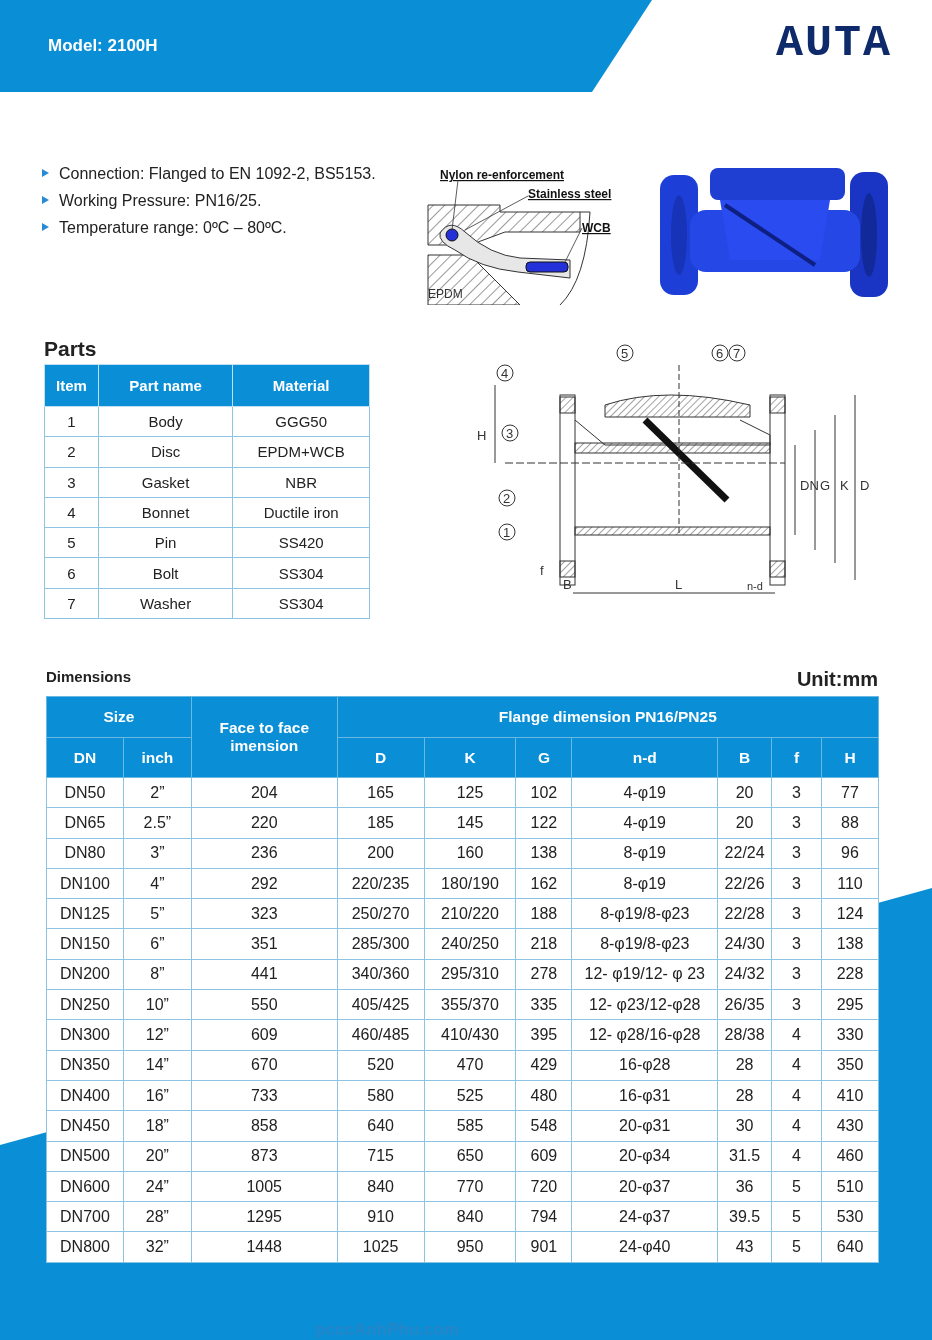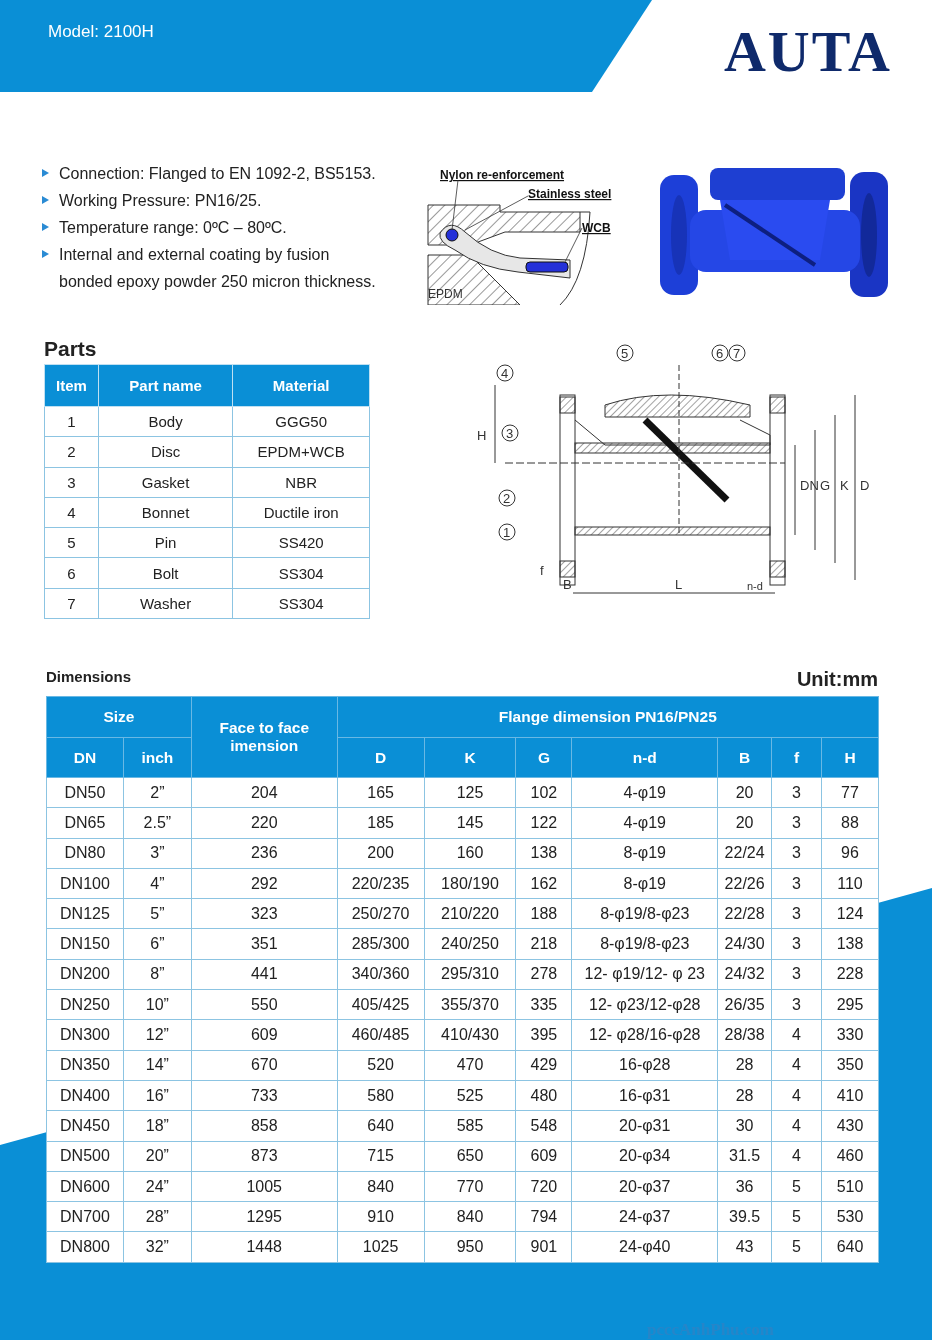--- a/index.html
+++ b/index.html
@@ -5,23 +5,23 @@
   * { box-sizing: border-box; margin: 0; padding: 0; }
   html, body { width: 932px; height: 1340px; background: #ffffff; overflow: hidden; }
   body { position: relative; font-family: "Liberation Sans", "DejaVu Sans", sans-serif; color: #222; }
 
   
   .bg-shape { position: absolute; left: 0; top: 0; width: 932px; height: 1340px; z-index: 0; }
 
   
   .header { position: absolute; left: 48px; top: 16px; z-index: 2; color: #ffffff; }
   .header .title { font-size: 22px; letter-spacing: 0.2px; }
-  .header .model { font-size: 17px; margin-top: 6px; }
-  .logo { position: absolute; right: 40px; top: 18px; z-index: 2; font-size: 58px; font-weight: bold;
-          color: #0f2a6b; letter-spacing: 2px; font-family: Liberation Serif, serif; }
+  .header .model { font-size: 17px; margin-top: 20px; font-weight: bold; }
+  .logo { position: absolute; right: 40px; top: 18px; z-index: 2; font-size: 45px; font-weight: bold;
+          color: #0f2a6b; letter-spacing: 2px; font-family: Liberation Mono, monospace; }
 
   
   .features { position: absolute; left: 40px; top: 160px; z-index: 2; list-style: none; }
   .features li { position: relative; padding-left: 19px; font-size: 16px; line-height: 27px; color: #222; }
   .features li .bullet { position: absolute; left: 2px; top: 9px; width: 0; height: 0;
           border-left: 7px solid #2a8bd4; border-top: 4.5px solid transparent; border-bottom: 4.5px solid transparent; }
   .features li .cont { display: block; }
 
   
   .disc-drawing { position: absolute; left: 410px; top: 160px; width: 220px; height: 145px; z-index: 2; }
@@ -41,42 +41,40 @@
 
   
   .dim-title { position: absolute; left: 46px; top: 668px; font-size: 15px; font-weight: bold; z-index: 2; }
   .dim-unit { position: absolute; right: 54px; top: 668px; font-size: 20px; font-weight: bold; z-index: 2; }
   .dim-table { position: absolute; left: 46px; top: 696px; width: 833px; z-index: 2; border-radius: 29px; }
   .dim-table th { background: #0a8fd6; color: #fff; font-weight: bold; font-size: 15.5px; border: 1px solid #69b8e4; }
   .dim-table thead tr.r1 th { height: 41px; }
   .dim-table thead tr.r2 th { height: 40px; }
   .dim-table td { background: #fff; text-align: center; font-size: 16px; height: 30.3px; border: 1px solid #8cc4e2; color: #222; }
 
-  .watermark { position: absolute; left: 0; width: 774px; top: 1320px; text-align: right; z-index: 2;
-          font-size: 17px; font-weight: bold; color: #3a7fc0; opacity: 0.6; font-family: Liberation Serif, serif; }
+  .watermark { position: absolute; left: 0; width: 774px; top: 1320px; text-align: center; z-index: 2;
+          font-size: 17px; font-weight: bold; color: #3a7fc0; opacity: 0.6; }
 </style>
 </head>
 <body>
 
 <svg class="bg-shape" viewBox="0 0 932 1340">
   <polygon points="0,0 652,0 592,92 0,92" fill="#0a8fd6"></polygon>
   <polygon points="932,888 932,1340 0,1340 0,1145" fill="#0a8fd6"></polygon>
 </svg>
 
 <div class="header">
   <div class="model">Model: 2100H</div>
 </div>
 <div class="logo">AUTA</div>
 
 <ul class="features">
   <li><span class="bullet"></span><span>Connection: Flanged to EN 1092-2, BS5153.</span></li>
   <li><span class="bullet"></span><span>Working Pressure: PN16/25.</span></li>
   <li><span class="bullet"></span><span>Temperature range: 0ºC – 80ºC.</span></li>
-  <li><span class="bullet"></span><span>Internal and external coating by fusion</span>
-    <span class="cont">bonded epoxy powder 250 micron thickness.</span></li>
 </ul>
 
 <svg class="disc-drawing" viewBox="0 0 220 145">
   <defs>
     <pattern id="hatch" width="8" height="8" patternUnits="userSpaceOnUse" patternTransform="rotate(45)">
       <line x1="0" y1="0" x2="0" y2="8" stroke="#333" stroke-width="1"></line>
     </pattern>
   </defs>
   <path d="M18,45 L90,45 L90,52 L170,52 L170,72 L95,72 L60,85 L18,85 Z" fill="url(#hatch)" stroke="#333" stroke-width="1"></path>
   <path d="M18,95 L60,95 L110,145 L18,145 Z" fill="url(#hatch)" stroke="#333" stroke-width="1"></path>

